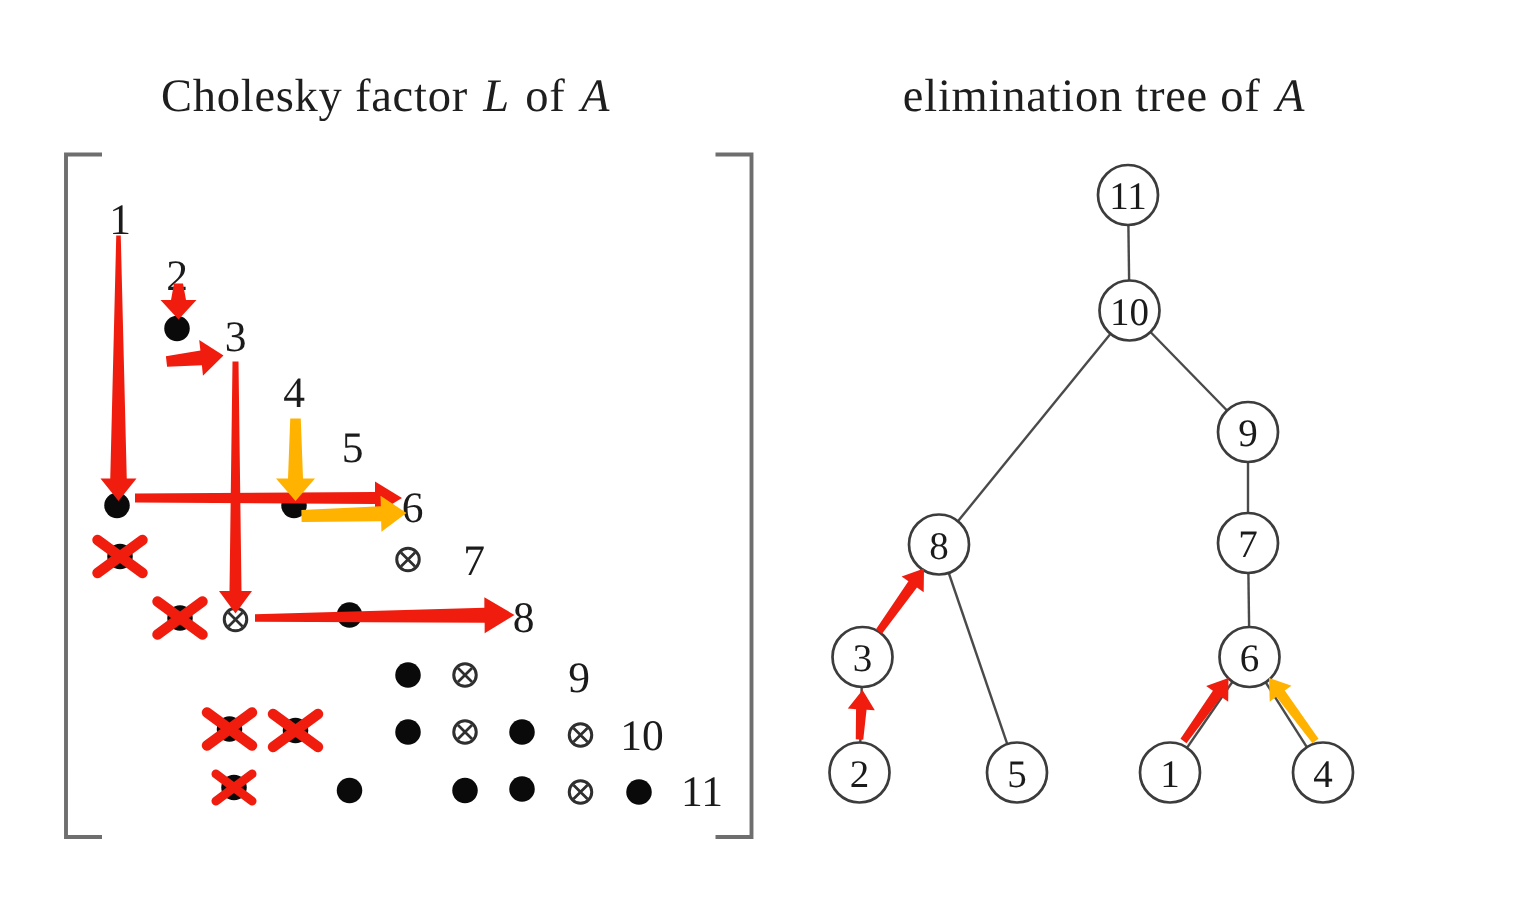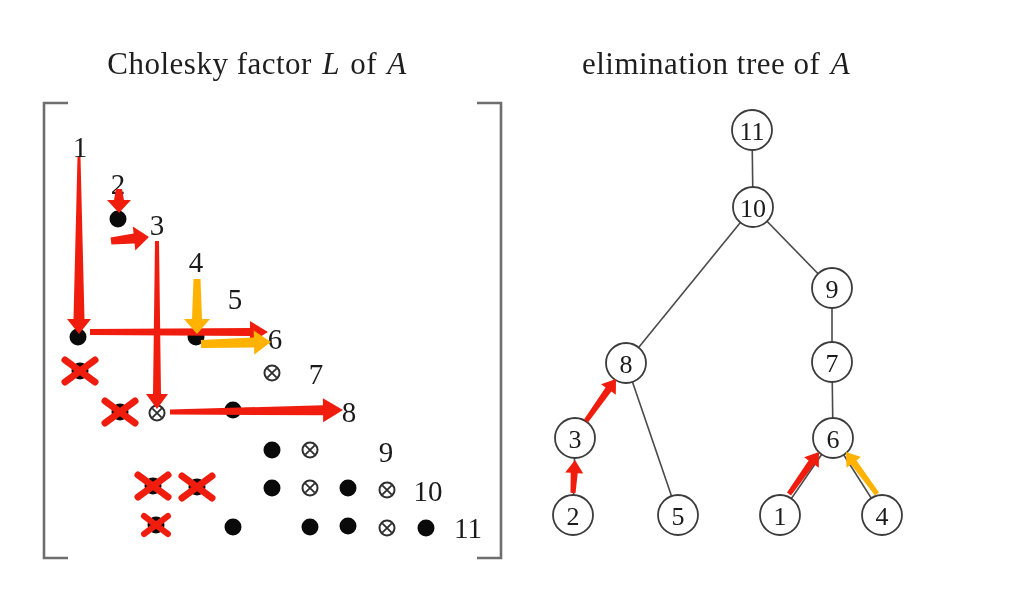--- a/index.html
+++ b/index.html
@@ -9,21 +9,21 @@
              font-size:31px;color:#1e1e1e;letter-spacing:0.5px;}
   .fig-title i{font-style:italic;padding:0 2px;}
   #figure-svg{position:absolute;left:0;top:0;}
 </style>
 </head>
 <body>
 
 <div id="stage">
   <div class="fig-title" style="left:258px"><span>Cholesky factor </span><i>L</i><span> of </span><i>A</i></div>
 
-  <div class="fig-title" style="left:717px"><span>elimination tree of </span><i>A</i></div>
+  <div class="fig-title" style="left:737px"><span>elimination tree of </span><i>A</i></div>
 
   <svg id="figure-svg" width="1024" height="599" viewBox="0 0 1024 599">
       <path d="M 68 103 H 44 V 558 H 68" fill="none" stroke="#6e6e6e" stroke-width="2.6"></path>
       <path d="M 477 103 H 501 V 558 H 477" fill="none" stroke="#6e6e6e" stroke-width="2.6"></path>
       <text x="80" y="147" text-anchor="middle" dominant-baseline="central" fill="#1b1b1b" font-size="29" font-family="&quot;Liberation Serif&quot;,&quot;DejaVu Serif&quot;,serif">1</text>
       <text x="118" y="184" text-anchor="middle" dominant-baseline="central" fill="#1b1b1b" font-size="29" font-family="&quot;Liberation Serif&quot;,&quot;DejaVu Serif&quot;,serif">2</text>
       <text x="157" y="225" text-anchor="middle" dominant-baseline="central" fill="#1b1b1b" font-size="29" font-family="&quot;Liberation Serif&quot;,&quot;DejaVu Serif&quot;,serif">3</text>
       <text x="196" y="262" text-anchor="middle" dominant-baseline="central" fill="#1b1b1b" font-size="29" font-family="&quot;Liberation Serif&quot;,&quot;DejaVu Serif&quot;,serif">4</text>
       <text x="235" y="299" text-anchor="middle" dominant-baseline="central" fill="#1b1b1b" font-size="29" font-family="&quot;Liberation Serif&quot;,&quot;DejaVu Serif&quot;,serif">5</text>
       <text x="275" y="339" text-anchor="middle" dominant-baseline="central" fill="#1b1b1b" font-size="29" font-family="&quot;Liberation Serif&quot;,&quot;DejaVu Serif&quot;,serif">6</text>

